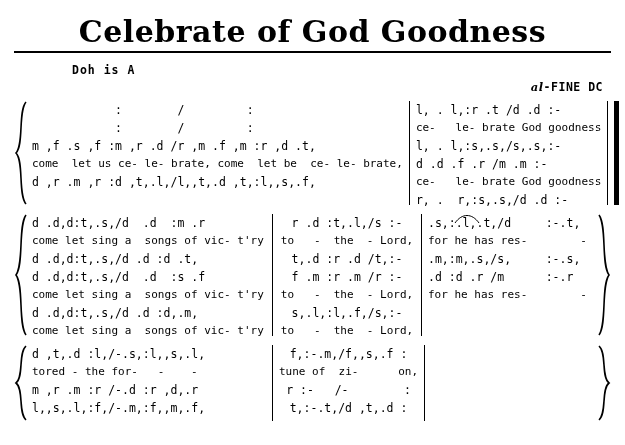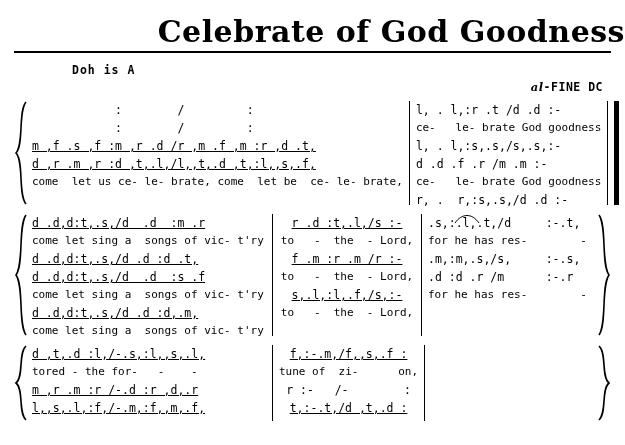--- a/index.html
+++ b/index.html
@@ -5,21 +5,21 @@
   html,body{margin:0;padding:0;}
   body{
     width:625px;height:445px;
     background:#ffffff;
     font-family:"DejaVu Sans Mono", monospace;
     color:#000;
     overflow:hidden;
     position:relative;
   }
   .title{
-    text-align:right;
+    text-align:center;
     font-family:"DejaVu Serif", serif;
     font-weight:bold;
     font-size:30px;
     letter-spacing:0.5px;
     margin-top:14px;
     margin-bottom:2px;
     white-space:nowrap;
   }
   .title-underline{
     height:2px;background:#000;
@@ -73,21 +73,21 @@
   .endbars{display:flex;align-items:stretch;}
   .endbars .sp{width:2px;}
   .line{
     font-size:11.5px;
     line-height:18px;
     white-space:pre;
     font-family:"DejaVu Sans Mono", monospace;
     letter-spacing:0px;
   }
   .line.lyric{font-size:11px;}
-  .u{text-decoration:underline;}
+  .u{}
   .arc{
     position:absolute;
   }
   .rbrace{
     width:14px;flex:0 0 14px;position:relative;
   }
 </style>
 </head>
 <body>
 
@@ -104,22 +104,22 @@
     <svg width="14" height="104" viewBox="0 0 14 104">
       <path d="M12 1 C4 10, 10 44, 2 52 C10 60, 4 94, 12 103" fill="none" stroke="#000" stroke-width="1.6"></path>
     </svg>
   </div>
   <div class="staff">
     <div class="col first" style="min-width:358px;">
       <div class="line">            :        /         :</div>
       <div class="line"></div>
       <div class="line">            :        /         :</div>
       <div class="line u">m ,f .s ,f :m ,r .d /r ,m .f ,m :r ,d .t,</div>
+      <div class="line lyric">come  let us ce- le- brate, come  let be  ce- le- brate,</div>
       <div class="line u">d ,r .m ,r :d ,t,.l,/l,,t,.d ,t,:l,,s,.f,</div>
-      <div class="line lyric">come  let us ce- le- brate, come  let be  ce- le- brate,</div>
     </div>
     <div class="barline"></div>
     <div class="col last">
       <div class="line">l, . l,:r .t /d .d :-</div>
       <div class="line lyric">ce-   le- brate God goodness</div>
       <div class="line">l, . l,:s,.s,/s,.s,:-</div>
       <div class="line">d .d .f .r /m .m :-</div>
       <div class="line lyric">ce-   le- brate God goodness</div>
       <div class="line">r, .  r,:s,.s,/d .d :-</div>
     </div>
@@ -144,20 +144,21 @@
       <div class="line u">d .d,d:t,.s,/d .d :d .t,</div>
       <div class="line u">d .d,d:t,.s,/d  .d  :s .f</div>
       <div class="line lyric">come let sing a  songs of vic- t'ry</div>
       <div class="line u">d .d,d:t,.s,/d .d :d,.m,</div>
       <div class="line lyric">come let sing a  songs of vic- t'ry</div>
     </div>
     <div class="barline"></div>
     <div class="col mid" style="min-width:136px;">
       <div class="line u">r .d :t,.l,/s :-</div>
       <div class="line lyric">to   -  the  - Lord,</div>
+      <div class="line u">t,.d :r .d /t,:-</div>
       <div class="line u">f .m :r .m /r :-</div>
       <div class="line lyric">to   -  the  - Lord,</div>
       <div class="line u">s,.l,:l,.f,/s,:-</div>
       <div class="line lyric">to   -  the  - Lord,</div>
     </div>
     <div class="barline"></div>
     <div class="col last">
       <div class="line">.s,:.l,.t,/d     :-.t,</div>
       <div class="line lyric">for he has res-        -</div>
       <div class="line">.m,:m,.s,/s,     :-.s,</div>

